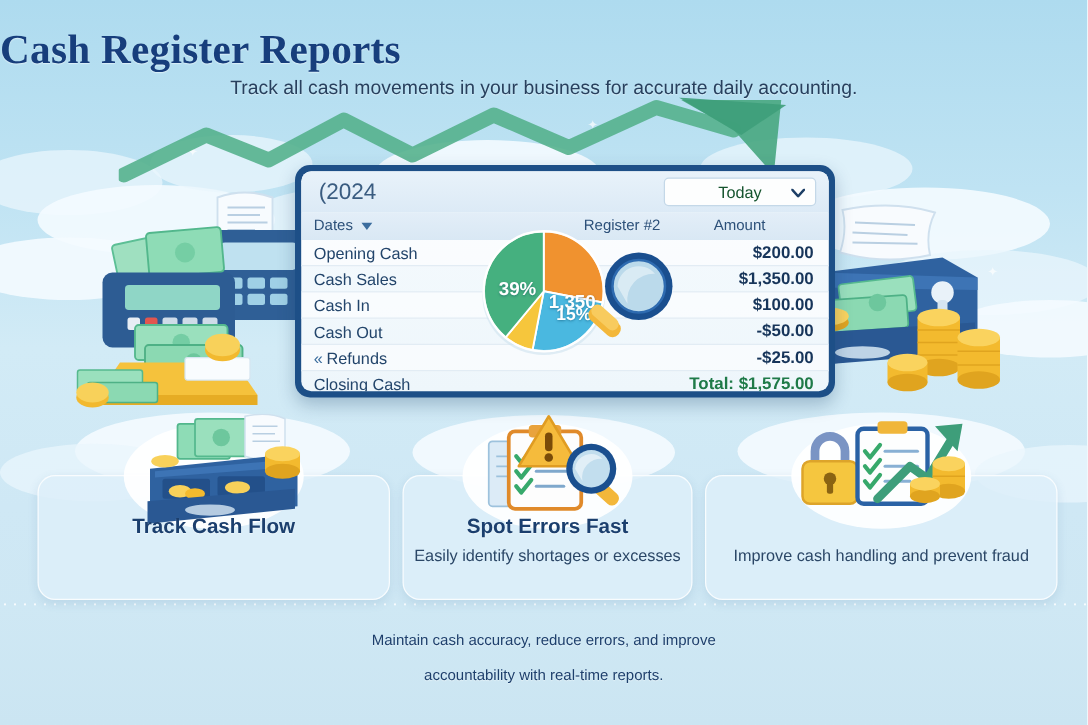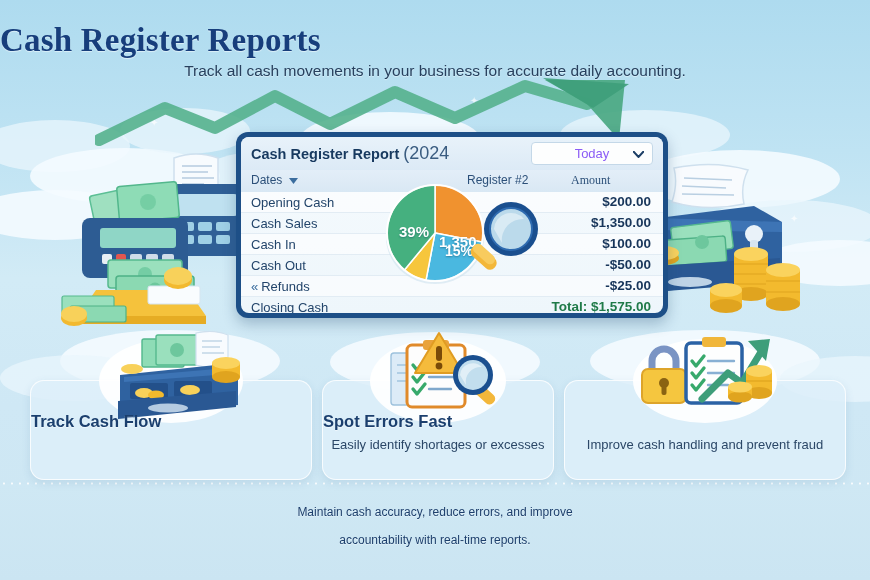--- a/index.html
+++ b/index.html
@@ -75,32 +75,32 @@
     font-size:14.5px; font-weight:700; color:#17395f; white-space:nowrap;
   }
   .panel-head .h-year{
     font-size:18px; color:#3a5c80; margin-left:4px;
   }
   .dropdown{
     position:absolute; right:10px; top:5px;
     width:122px; height:23px;
     background:#fdfefe; border:1px solid #c4d8e8; border-radius:4px;
     display:flex; align-items:center; justify-content:center;
-    font-size:13px; color:#8b5cf6;
+    font-size:13px; color:#14532d;
   }
   .dropdown .chev{ position:absolute; right:8px; top:8px; }
 
   .col-head{
     position:relative; height:22px;
     background:linear-gradient(180deg,#e3eef8 0%,#d9e8f4 100%);
     font-size:12px; color:#2c5079;
   }
   .col-head .c-dates{ position:absolute; left:10px; top:3px; }
   .col-head .c-reg{ position:absolute; left:226px; top:3px; }
-  .col-head .c-amt{ position:absolute; left:330px; top:3px;font-family:Liberation Serif, serif; }
+  .col-head .c-amt{ position:absolute; left:330px; top:3px; }
 
   .row{
     position:relative; height:21px;
     border-bottom:1px solid #e2ecf4;
     font-size:13px; color:#23456b;padding-left:24px;
   }
   .row:nth-child(odd){ background:rgba(255,255,255,.55); }
   .row .lbl{ position:absolute; left:10px; top:3px; white-space:nowrap; }
   .row .val{
     position:absolute; right:12px; top:2px;
@@ -122,21 +122,21 @@
   
   .card{
     position:absolute; top:380px; height:100px;
     background:rgba(221,239,249,.85);
     border:1px solid rgba(255,255,255,.8);
     border-radius:14px;
     box-shadow:0 3px 8px rgba(70,120,160,.14);
   }
   .card .c-title{
     position:absolute; left:0; right:0; top:31px;
-    font-size:16.5px; font-weight:700; color:#1b3f6e;
+    text-align:center; font-size:16.5px; font-weight:700; color:#1b3f6e;
     text-shadow:0 1px 1px rgba(255,255,255,.6);
   }
   .card .c-desc{
     position:absolute; left:8px; right:8px; top:55px;
     text-align:center; font-size:13px; line-height:17px; color:#2b4767;
   }
   .card-icon{
     position:absolute; top:-50px; left:50%; transform:translateX(-50%);
     width:150px; height:96px;
   }
@@ -300,21 +300,20 @@
     </g>
   </svg>
 
   <div class="title">Cash Register Reports</div>
   <div class="subtitle">Track all cash movements in your business for accurate daily accounting.</div>
 
   <div class="panel">
     <div class="panel-inner">
 
       <div class="panel-head">
-        <span class="h-title">Cash Register Report</span>
         <span class="h-year">(2024</span>
         <div class="dropdown">
           <span>Today</span>
           <svg class="chev" width="11" height="7" viewBox="0 0 11 7">
             <path d="M0.5,0.5 L5.5,6 L10.5,0.5" fill="none" stroke="#1d3f66" stroke-width="2" stroke-linecap="round"></path>
           </svg>
         </div>
       </div>
 
       <div class="col-head">

